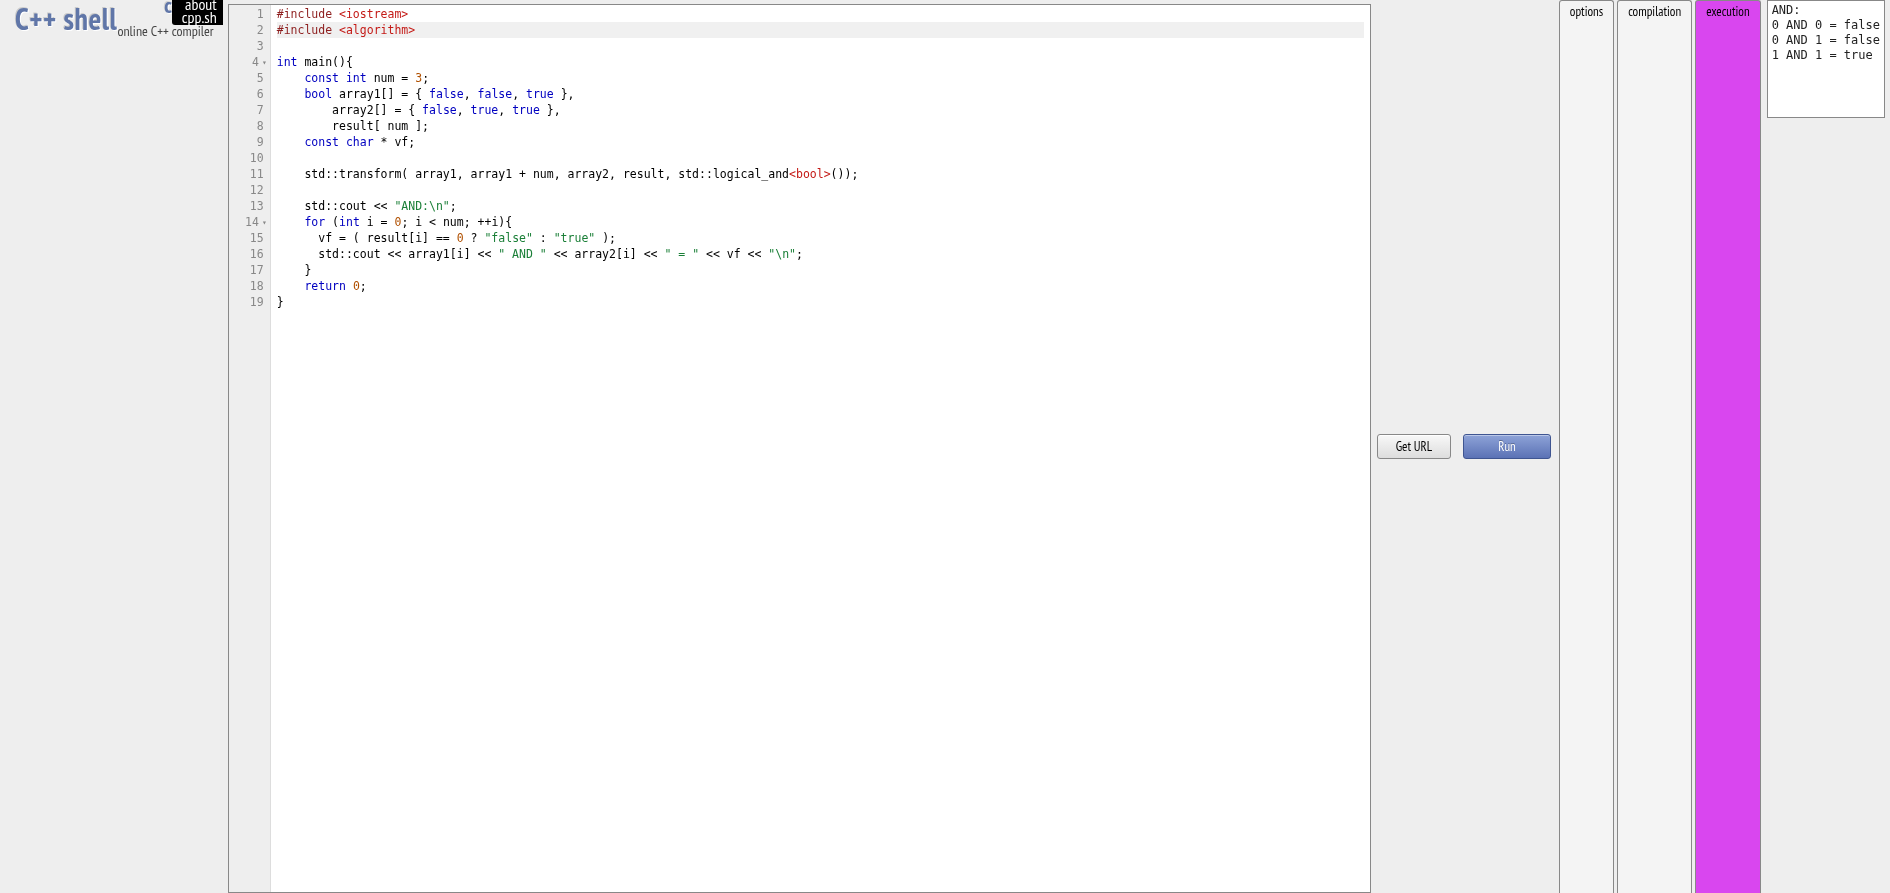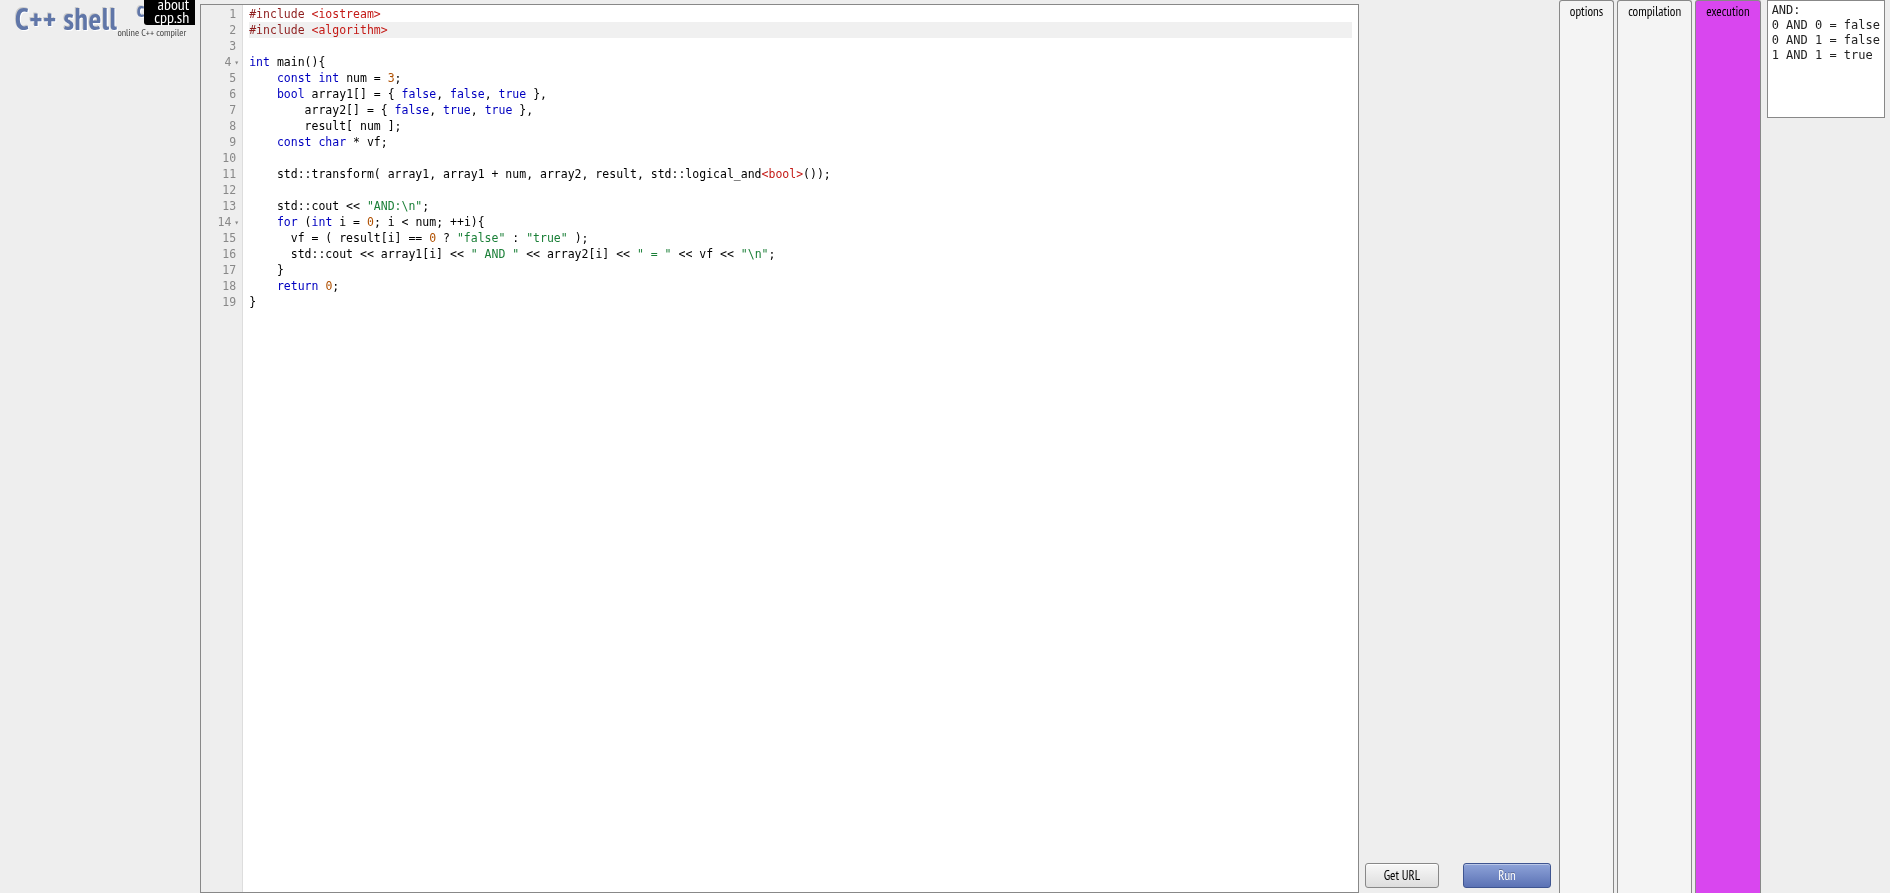--- a/index.html
+++ b/index.html
@@ -38,21 +38,21 @@
     text-align: right;
     line-height: 1;
   }
   .brand-right {
     font-weight: 700;
     font-size: 22px;
     color: #6076a8;
     text-shadow: 1px 1px 0 #fff, -1px -1px 0 rgba(0,0,0,0.12);
   }
   .brand-sub {
-    font-size: 10px;
+    font-size: 14px;
     color: #444;
     margin-top: 8px;
   }
 
   
   .divider {
     height: 3px;
     background: linear-gradient(to right, #ddd 0%, #666 40%, #000 100%);
   }
   .about-bar {
@@ -123,23 +123,23 @@
   .s-pre   { color: #8e1e1e; }      
   .s-str   { color: #1a7f37; }      
   .s-ang   { color: #c41a16; }      
   .s-kw    { color: #0000c0; }
   .s-num   { color: #b05000; }
   .s-bool  { color: #0000c0; }
 
   
   .toolbar {
     display: flex;
-    align-items: flex-end;
+    align-items: center;
     padding: 5px 4px 5px 4px;
-    gap: 24px;
+    gap: 12px;
   }
   .btn {
     font-family: inherit;
     font-size: 13px;
     padding: 3px 18px;
     border: 1px solid #888;
     border-radius: 3px;
     background: linear-gradient(#f8f8f8, #ddd);
     cursor: pointer;
     box-shadow: inset 0 1px 0 #fff;

